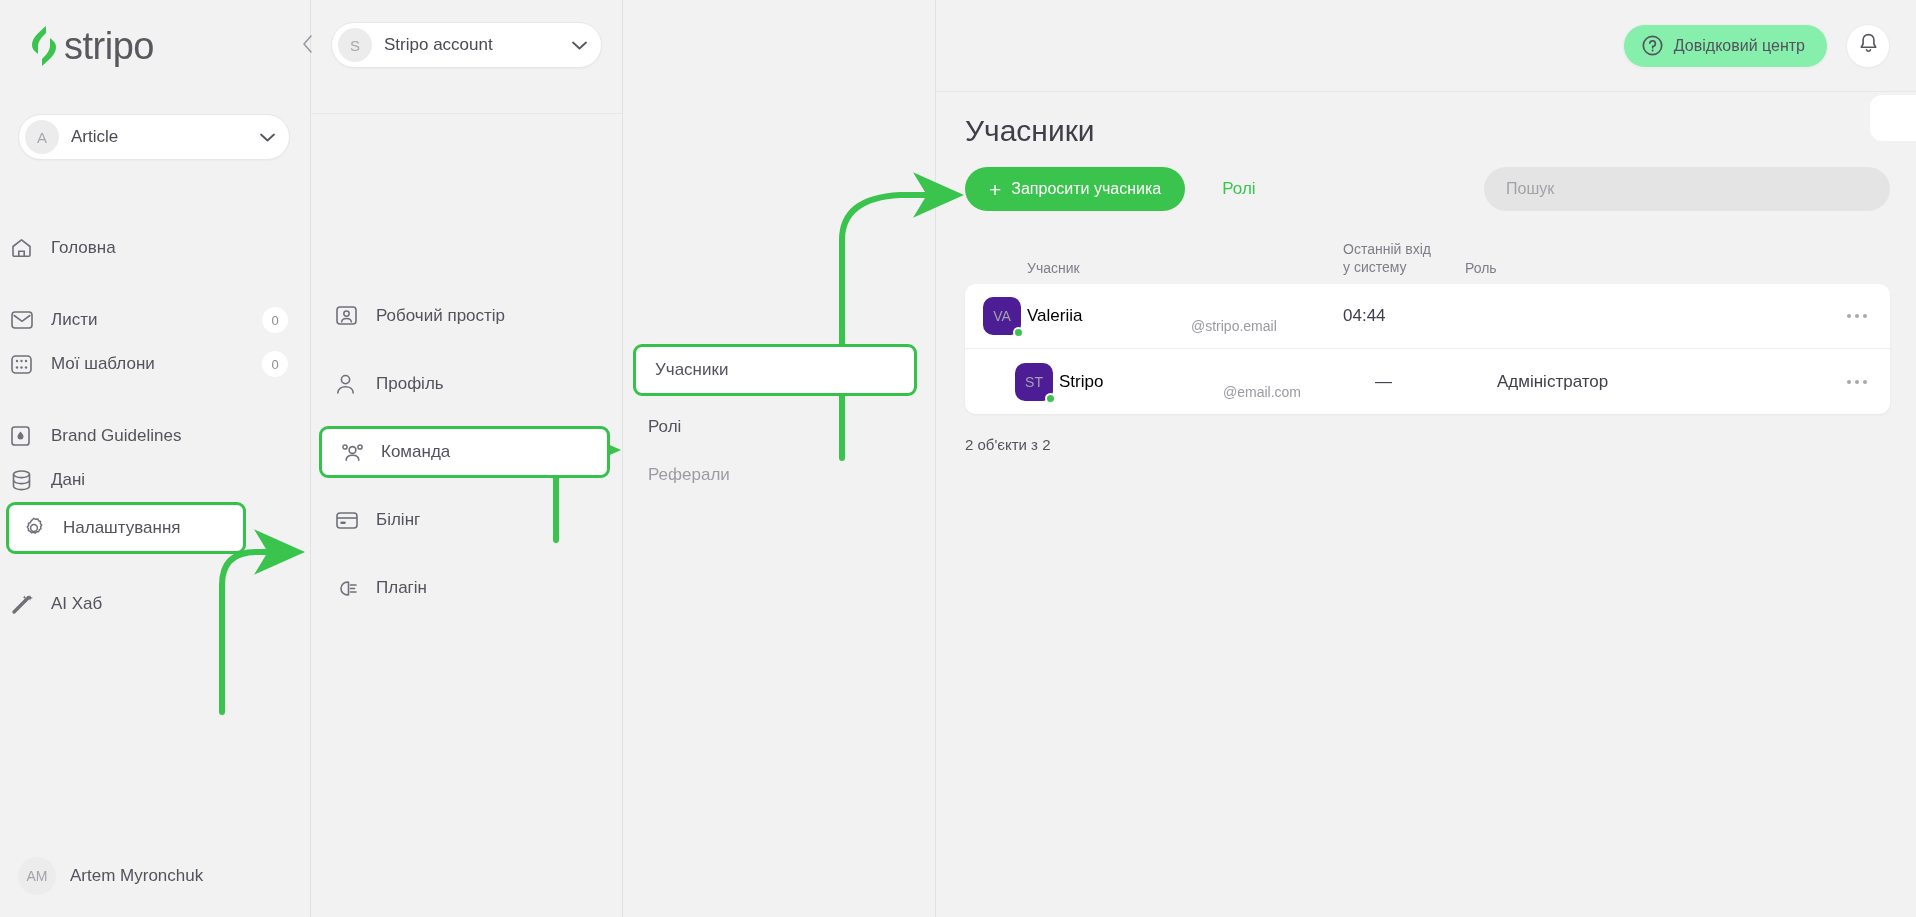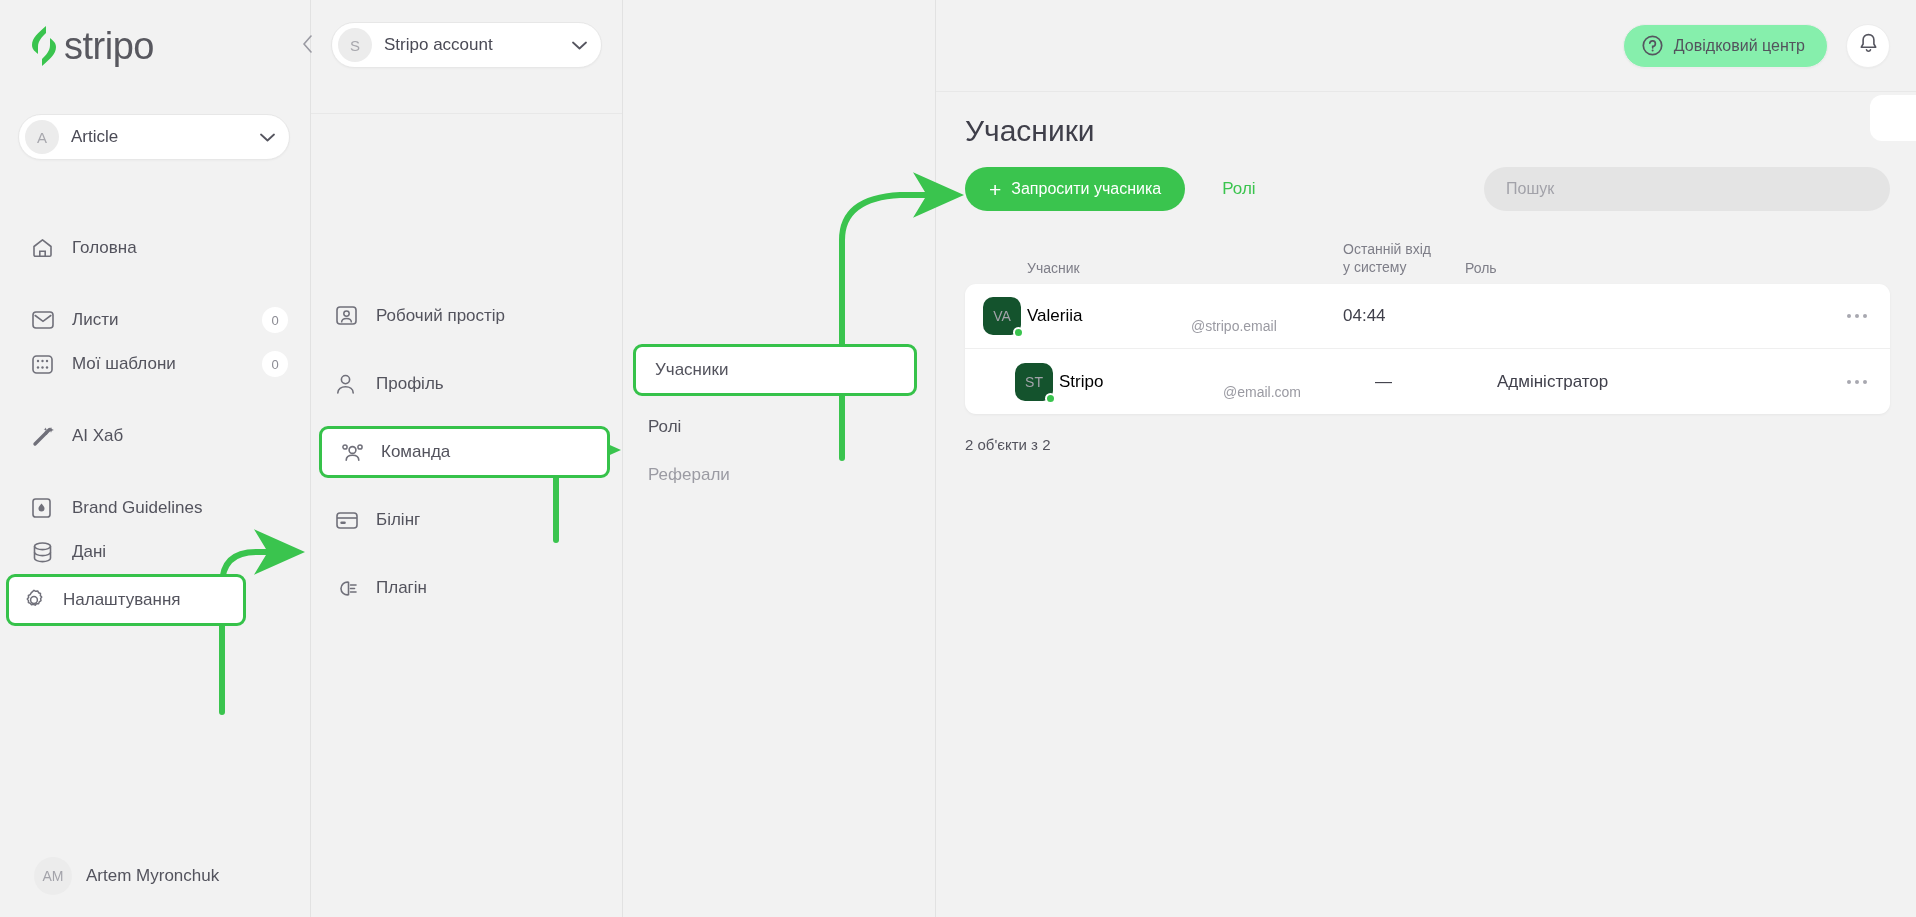--- a/index.html
+++ b/index.html
@@ -59,21 +59,21 @@
   }
   .ws-name { flex: 1; padding-left: 12px; font-size: 17px; color: #4a4a55; }
   .chev { color: #6b6b74; font-size: 13px; }
 
   .nav { margin-top: 66px; }
   .nav-group { margin-bottom: 28px; }
   .nav-item {
     position: relative;
     height: 44px;
     display: flex; align-items: center;
-    padding-left: 32px;
+    padding-left: 11px;
     margin: 0 16px 0 0;
     cursor: pointer;
     font-size: 17px;
     color: #53535d;
   }
   .nav-item .ico { width: 30px; height: 22px; flex: 0 0 30px; display:flex; align-items:center; }
   .nav-item .lbl { padding-left: 10px; white-space: nowrap; }
   .nav-badge {
     position: absolute; right: 6px;
     width: 26px; height: 26px; border-radius: 50%;
@@ -86,21 +86,21 @@
     background: #ffffff;
     border: 3px solid #36c24a;
     border-radius: 9px;
     height: 52px;
     margin-left: 6px; margin-right: 64px;
     padding-left: 14px;
     z-index: 5;
   }
 
   .user-foot {
-    position: absolute; left: 16px; bottom: 22px;
+    position: absolute; left: 0; bottom: 22px;
     display: flex; align-items: center;
     padding-left: 18px;
   }
   .user-avatar {
     width: 38px; height: 38px; border-radius: 50%;
     background: #ececec; color: #a3a3aa;
     display: flex; align-items: center; justify-content: center;
     font-size: 14px;
   }
   .user-name { padding-left: 14px; font-size: 17px; color: #53535d; }
@@ -277,21 +277,21 @@
     border-bottom: 1px solid #efefef;
     padding-left: 0;
   }
   .row:last-child { border-bottom: none; margin-left: 32px; }
   .row-avatar-wrap {
     flex: 0 0 62px; padding-left: 18px;
     position: relative; display: flex; align-items: center;
   }
   .row-avatar {
     width: 38px; height: 38px; border-radius: 10px;
-    background: #14532d; color: #a3a3aa;
+    background: #4c1d95; color: #a3a3aa;
     display: flex; align-items: center; justify-content: center;
     font-size: 14px;
     position: relative;
   }
   .online-dot {
     position: absolute; right: -3px; bottom: -3px;
     width: 11px; height: 11px; border-radius: 50%;
     background: #3ac44e; border: 2px solid #ffffff;
   }
   .cell-name  { flex: 0 0 164px; font-size: 17px; color: #000000; }
@@ -384,34 +384,20 @@
               </svg>
           </span>
           <span class="lbl">Мої шаблони</span>
           <span class="nav-badge">0</span>
         </div>
       </div>
 
       <div class="nav-group">
         <div class="nav-item">
           <span class="ico">
-            <svg width="22" height="21" viewBox="0 0 22 21">
-                <path d="M3 18 L14 7" stroke="#70707a" stroke-width="3.4" stroke-linecap="round"></path>
-                <path d="M14.5 6.5 L17.5 3.5" stroke="#70707a" stroke-width="3.4" stroke-linecap="round"></path>
-                <path d="M19 1 l.8 2.1 2.1.8 -2.1.8 -.8 2.1 -.8-2.1 -2.1-.8 2.1-.8Z" fill="#70707a"></path>
-                <path d="M13.5 1.5 l.5 1.3 1.3.5 -1.3.5 -.5 1.3 -.5-1.3 -1.3-.5 1.3-.5Z" fill="#70707a"></path>
-              </svg>
-          </span>
-          <span class="lbl">AI Хаб</span>
-        </div>
-      </div>
-
-      <div class="nav-group">
-        <div class="nav-item">
-          <span class="ico">
             <svg width="19" height="20" viewBox="0 0 19 20">
                 <rect x="1" y="1" width="17" height="18" rx="2.6" fill="none" stroke="#70707a" stroke-width="1.6"></rect>
                 <path d="M9.5 5.5 c1.8 2.2 3 3.4 3 4.9 a3 3 0 0 1-6 0 c0-1.5 1.2-2.7 3-4.9Z" fill="#70707a"></path>
               </svg>
           </span>
           <span class="lbl">Brand Guidelines</span>
         </div>
         <div class="nav-item">
           <span class="ico">
             <svg width="21" height="21" viewBox="0 0 21 21">
@@ -423,20 +409,34 @@
           <span class="lbl">Дані</span>
         </div>
         <div class="nav-item highlight">
           <span class="ico">
             <svg width="22" height="22" viewBox="0 0 22 22">
                 <path d="M11 1.3 l1.7 1 2-.4 .9 1.8 1.9.8 -.2 2 1.4 1.5 -1.1 1.7 .4 2 -1.7 1.1 -.7 1.9 -2 .1 -1.4 1.4 -1.8-.9 -1.9.5 -1.2-1.6 -1.9-.6 .1-2 -1.2-1.6 1.3-1.5 -.2-2 1.8-.9 1-1.7Z" fill="none" stroke="#70707a" stroke-width="1.5" stroke-linejoin="round"></path>
                 <circle cx="11" cy="11" r="3.4" fill="none" stroke="#70707a" stroke-width="1.5"></circle>
               </svg>
           </span>
           <span class="lbl">Налаштування</span>
+        </div>
+      </div>
+
+      <div class="nav-group">
+        <div class="nav-item">
+          <span class="ico">
+            <svg width="22" height="21" viewBox="0 0 22 21">
+                <path d="M3 18 L14 7" stroke="#70707a" stroke-width="3.4" stroke-linecap="round"></path>
+                <path d="M14.5 6.5 L17.5 3.5" stroke="#70707a" stroke-width="3.4" stroke-linecap="round"></path>
+                <path d="M19 1 l.8 2.1 2.1.8 -2.1.8 -.8 2.1 -.8-2.1 -2.1-.8 2.1-.8Z" fill="#70707a"></path>
+                <path d="M13.5 1.5 l.5 1.3 1.3.5 -1.3.5 -.5 1.3 -.5-1.3 -1.3-.5 1.3-.5Z" fill="#70707a"></path>
+              </svg>
+          </span>
+          <span class="lbl">AI Хаб</span>
         </div>
       </div>
 
     </nav>
 
     <div class="user-foot">
       <span class="user-avatar">AM</span>
       <span class="user-name">Artem Myronchuk</span>
     </div>
   </aside>

